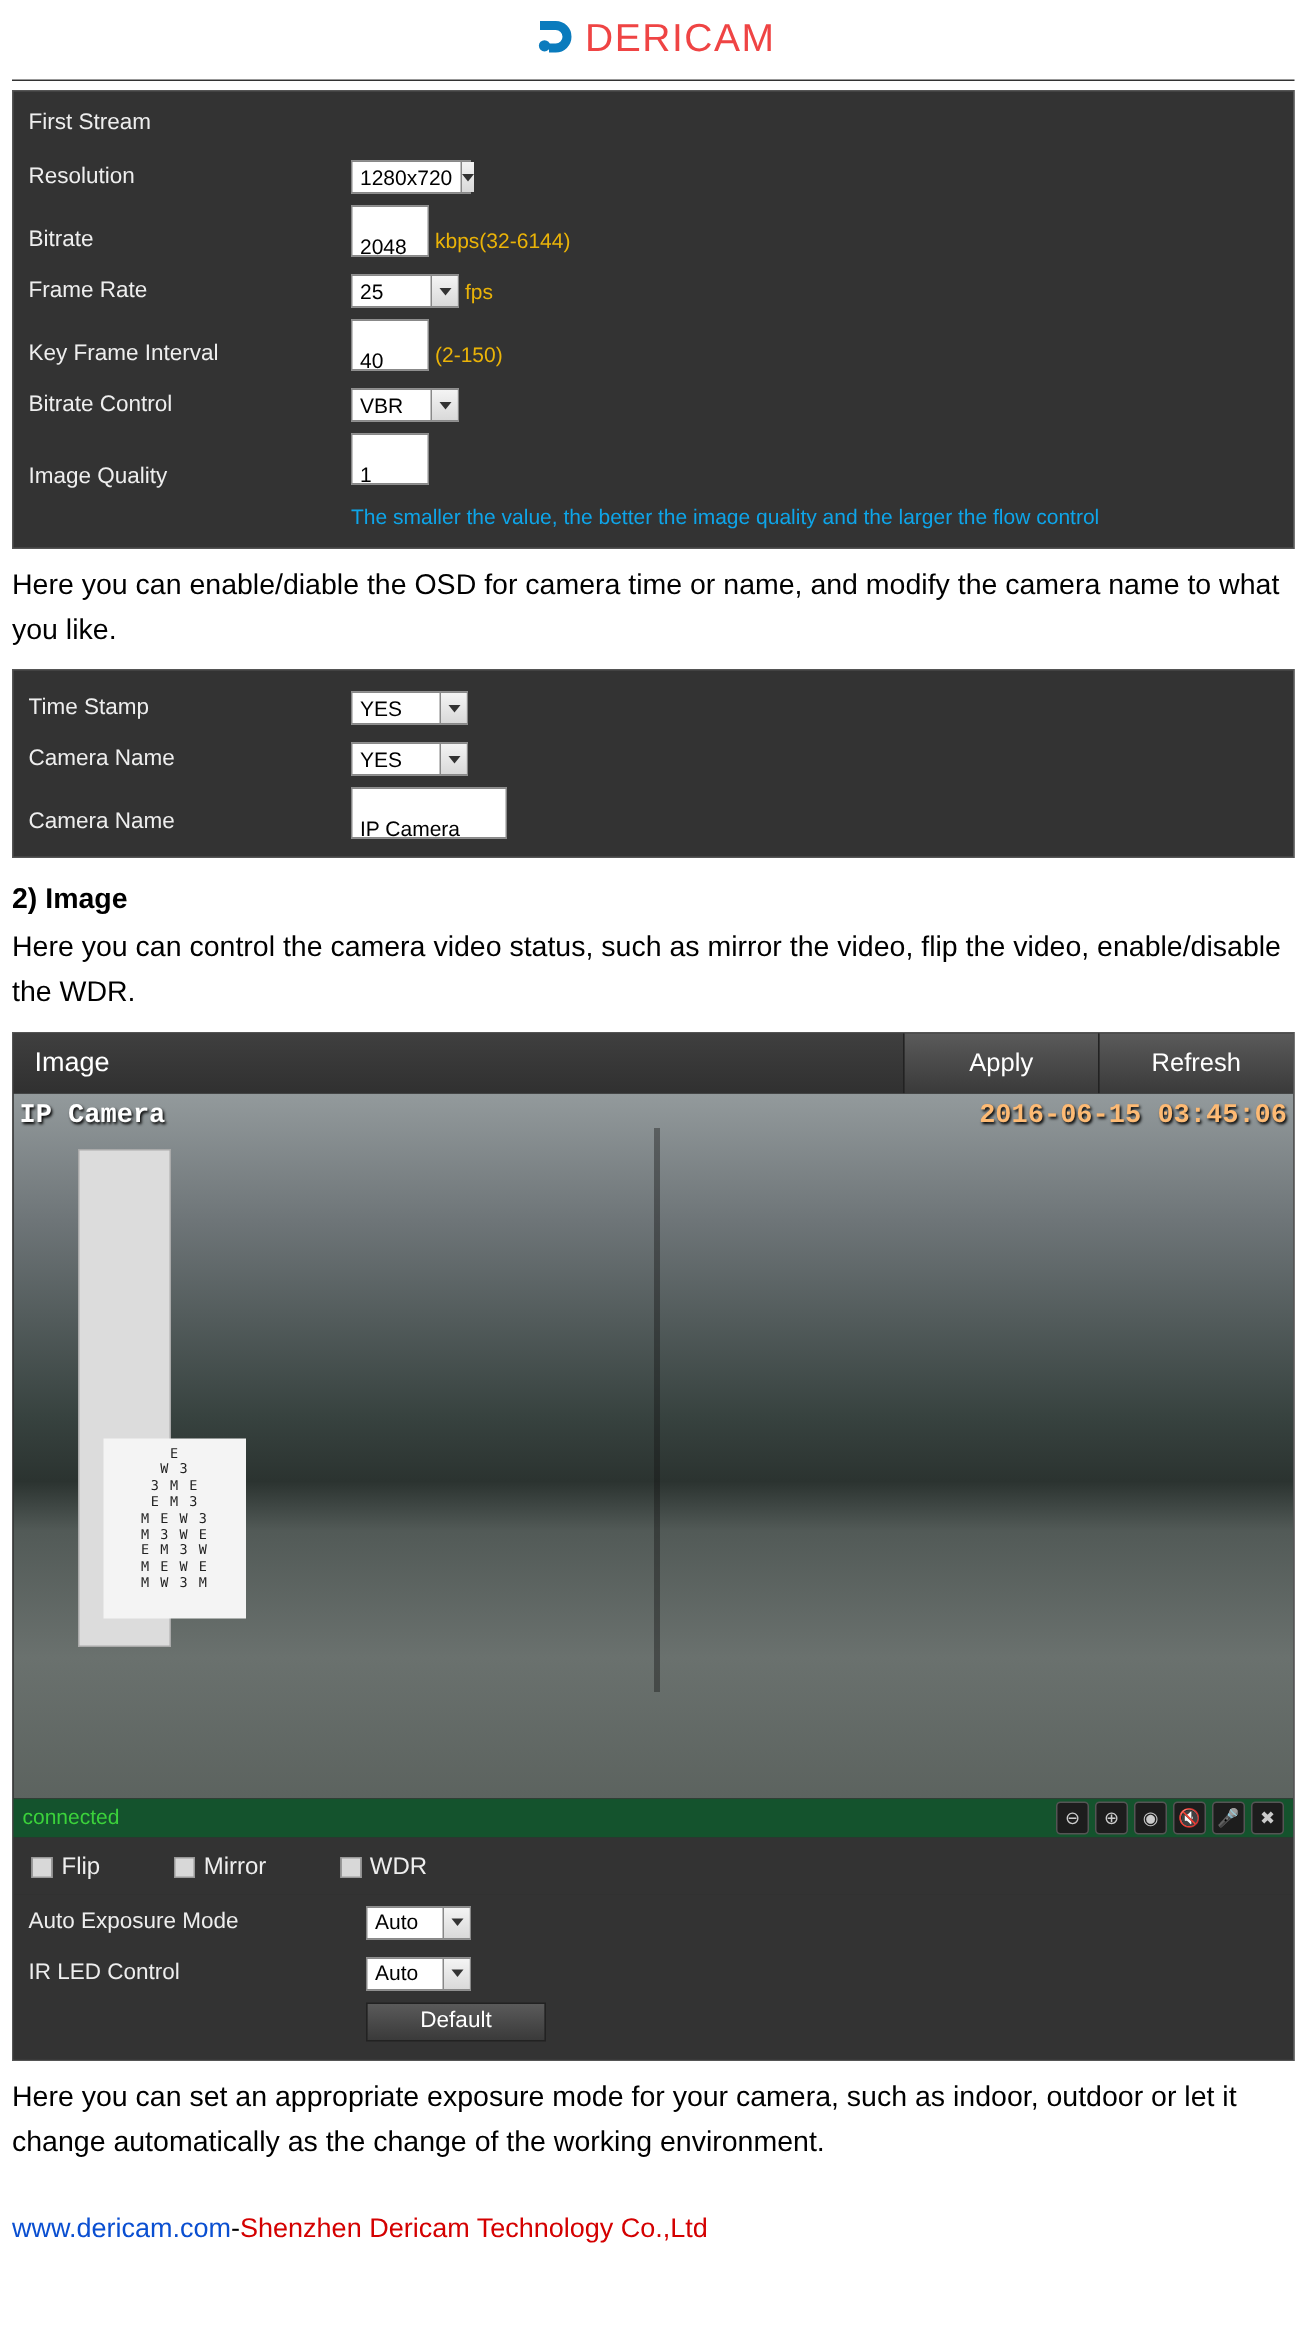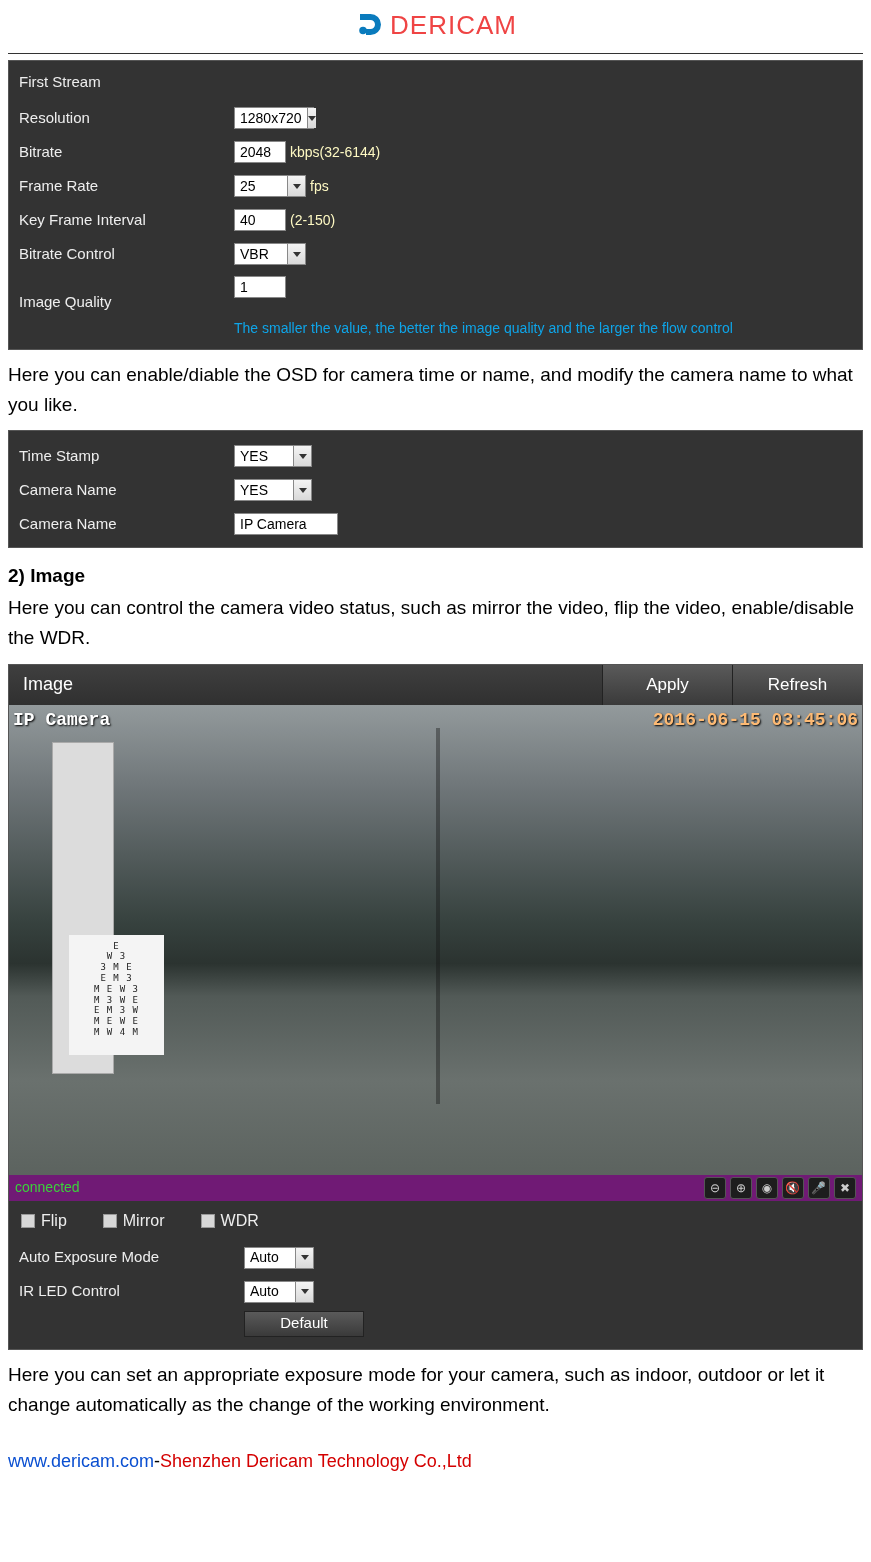--- a/index.html
+++ b/index.html
@@ -84,25 +84,25 @@
     border-right: 4px solid transparent;
     border-top: 5px solid #333;
   }
   .fake-input {
     display: inline-block;
     background: #fff;
     border: 1px solid #888;
     height: 22px;
     font-size: 14px;
     color: #000;
-    padding: 0 5px;
+    padding: 16px 5px;
     line-height: 20px;
   }
   .suffix {
-    color: #fef9c3;
+    color: #eab308;
     font-size: 14px;
     margin-left: 4px;
   }
   .note-row {
     color: #0ea5e9;
     font-size: 14px;
     padding: 0 10px 2px 225px;
   }
   .body-text {
     margin: 10px 0;
@@ -198,41 +198,41 @@
     color: #fdba74;
     font-family: "Courier New", monospace;
     font-size: 18px;
     font-weight: 700;
     text-shadow: 1px 1px 2px #000;
   }
   .status-bar {
     display: flex;
     align-items: center;
     height: 26px;
-    background: #701a75;
+    background: #14532d;
     padding: 0 6px;
     color: #fff;
     font-size: 14px;
   }
   .status-bar .conn { color: #3bd23b; font-size: 14px; }
   .status-bar .spacer { flex: 1; }
   .status-bar .ico {
     width: 22px; height: 22px;
     border: 1px solid #555;
     border-radius: 3px;
     margin-left: 4px;
     display: flex; align-items:center; justify-content:center;
     color:#ccc; font-size:12px;
     background:#1d1d1d;
     cursor:pointer;
   }
   .controls-row {
     display: flex;
     align-items: center;
-    gap: 36px;
+    gap: 49px;
     padding: 8px 12px 6px 12px;
     color: #eee;
     font-size: 16px;
     background:#333;
   }
   .chk {
     display: inline-flex;
     align-items: center;
     gap: 6px;
     cursor:pointer;
@@ -367,21 +367,21 @@
       <div class="video-mock"></div>
       <div class="eye-chart">
         <div>E</div>
         <div>W 3</div>
         <div>3 M E</div>
         <div>E M 3</div>
         <div>M E W 3</div>
         <div>M 3 W E</div>
         <div>E M 3 W</div>
         <div>M E W E</div>
-        <div>M W 4 M</div>
+        <div>M W 3 M</div>
       </div>
       <div class="osd-tl">IP Camera</div>
       <div class="osd-tr">2016-06-15 03:45:06</div>
     </div>
 
     <div class="status-bar">
       <span class="conn">connected</span>
       <span class="spacer"></span>
       <span class="ico">⊖</span>
       <span class="ico">⊕</span>

